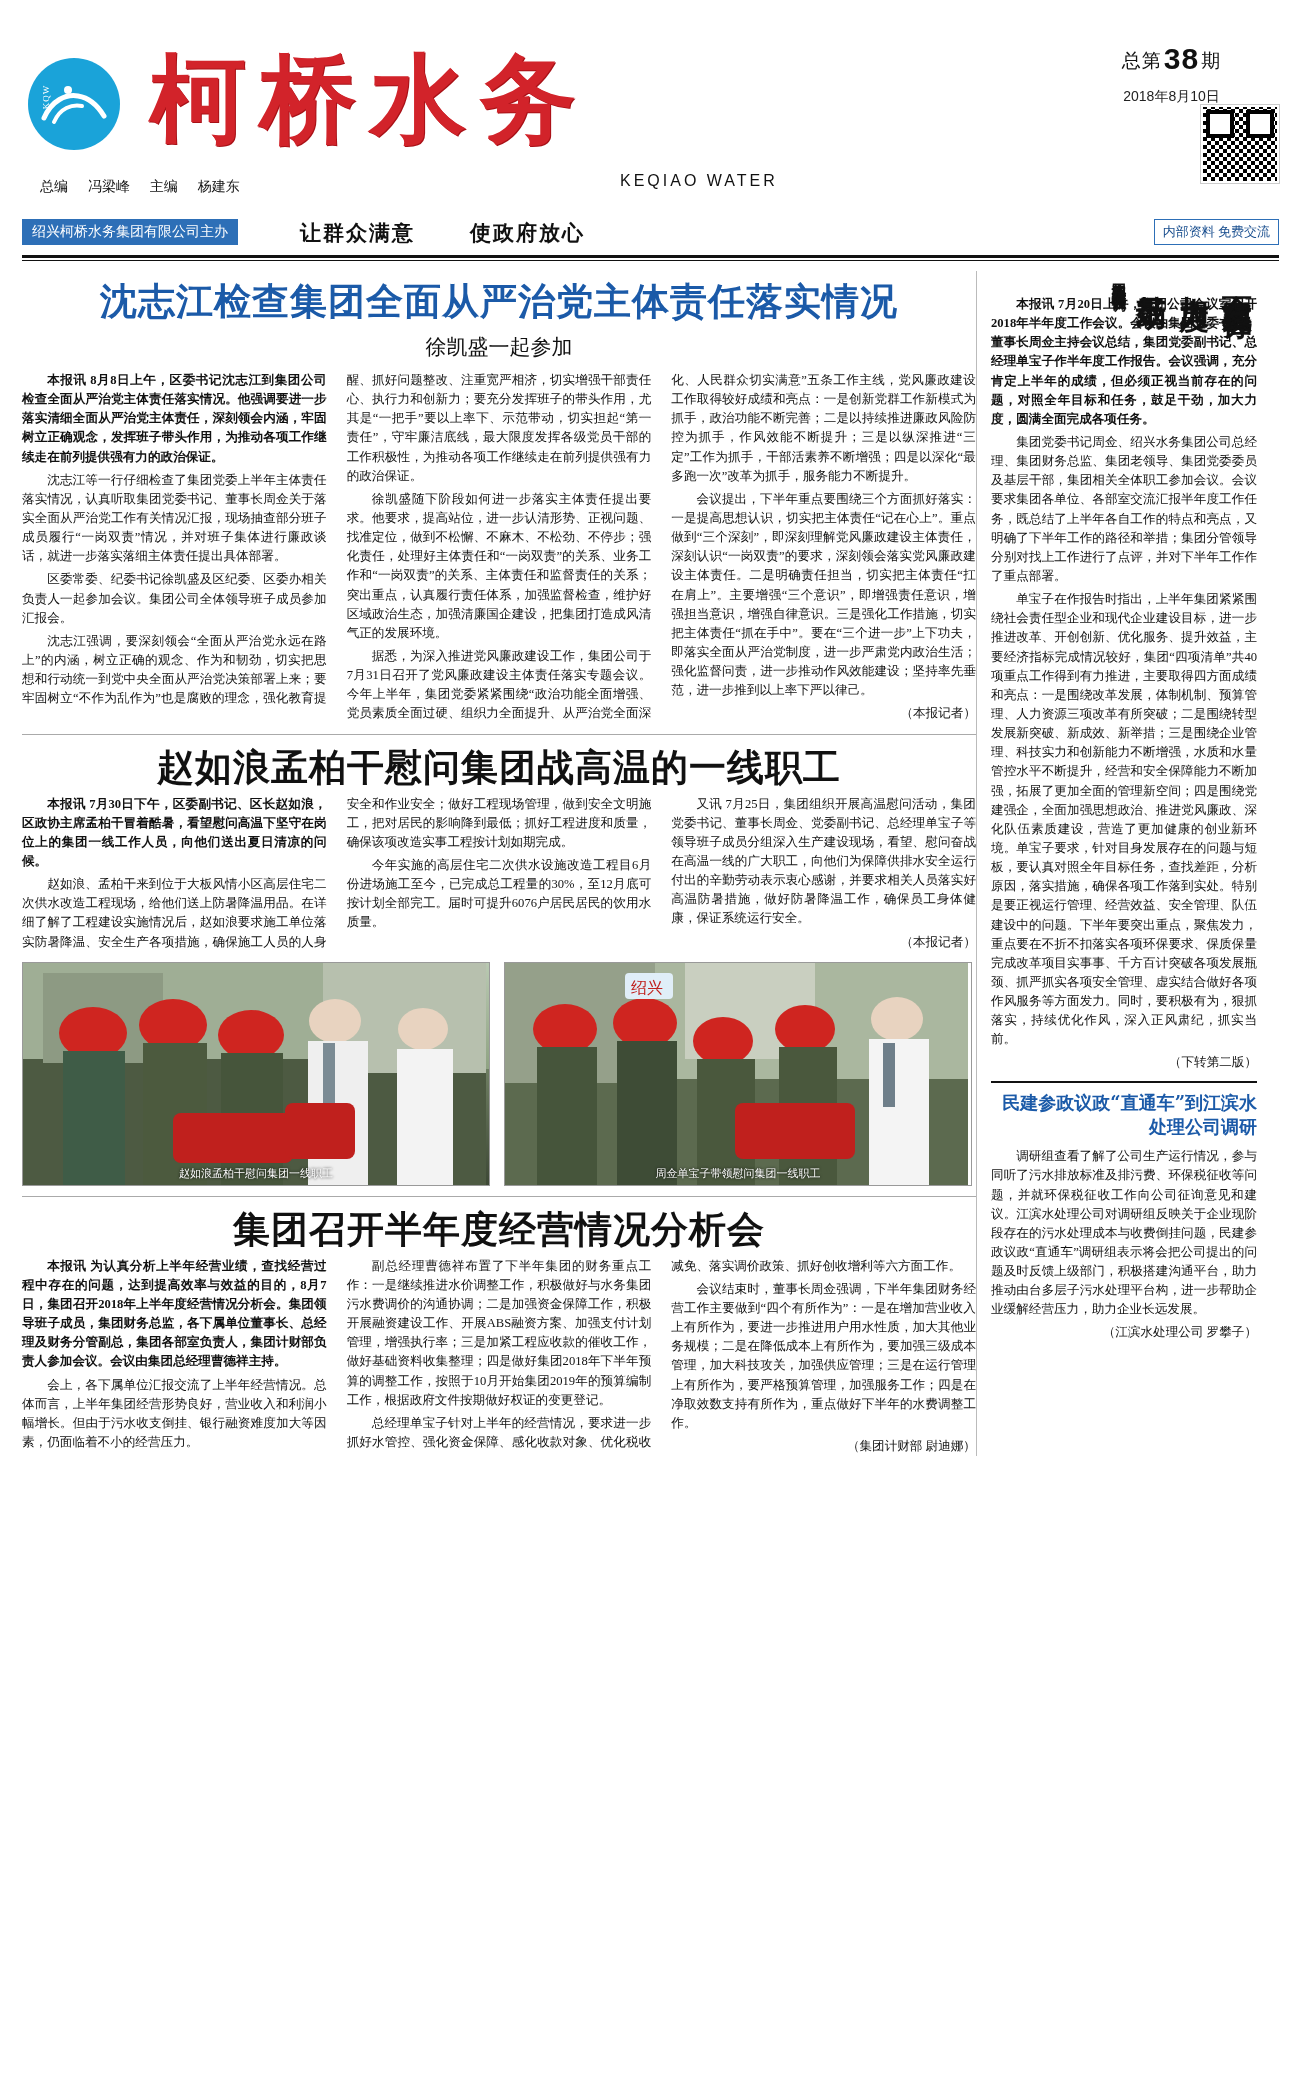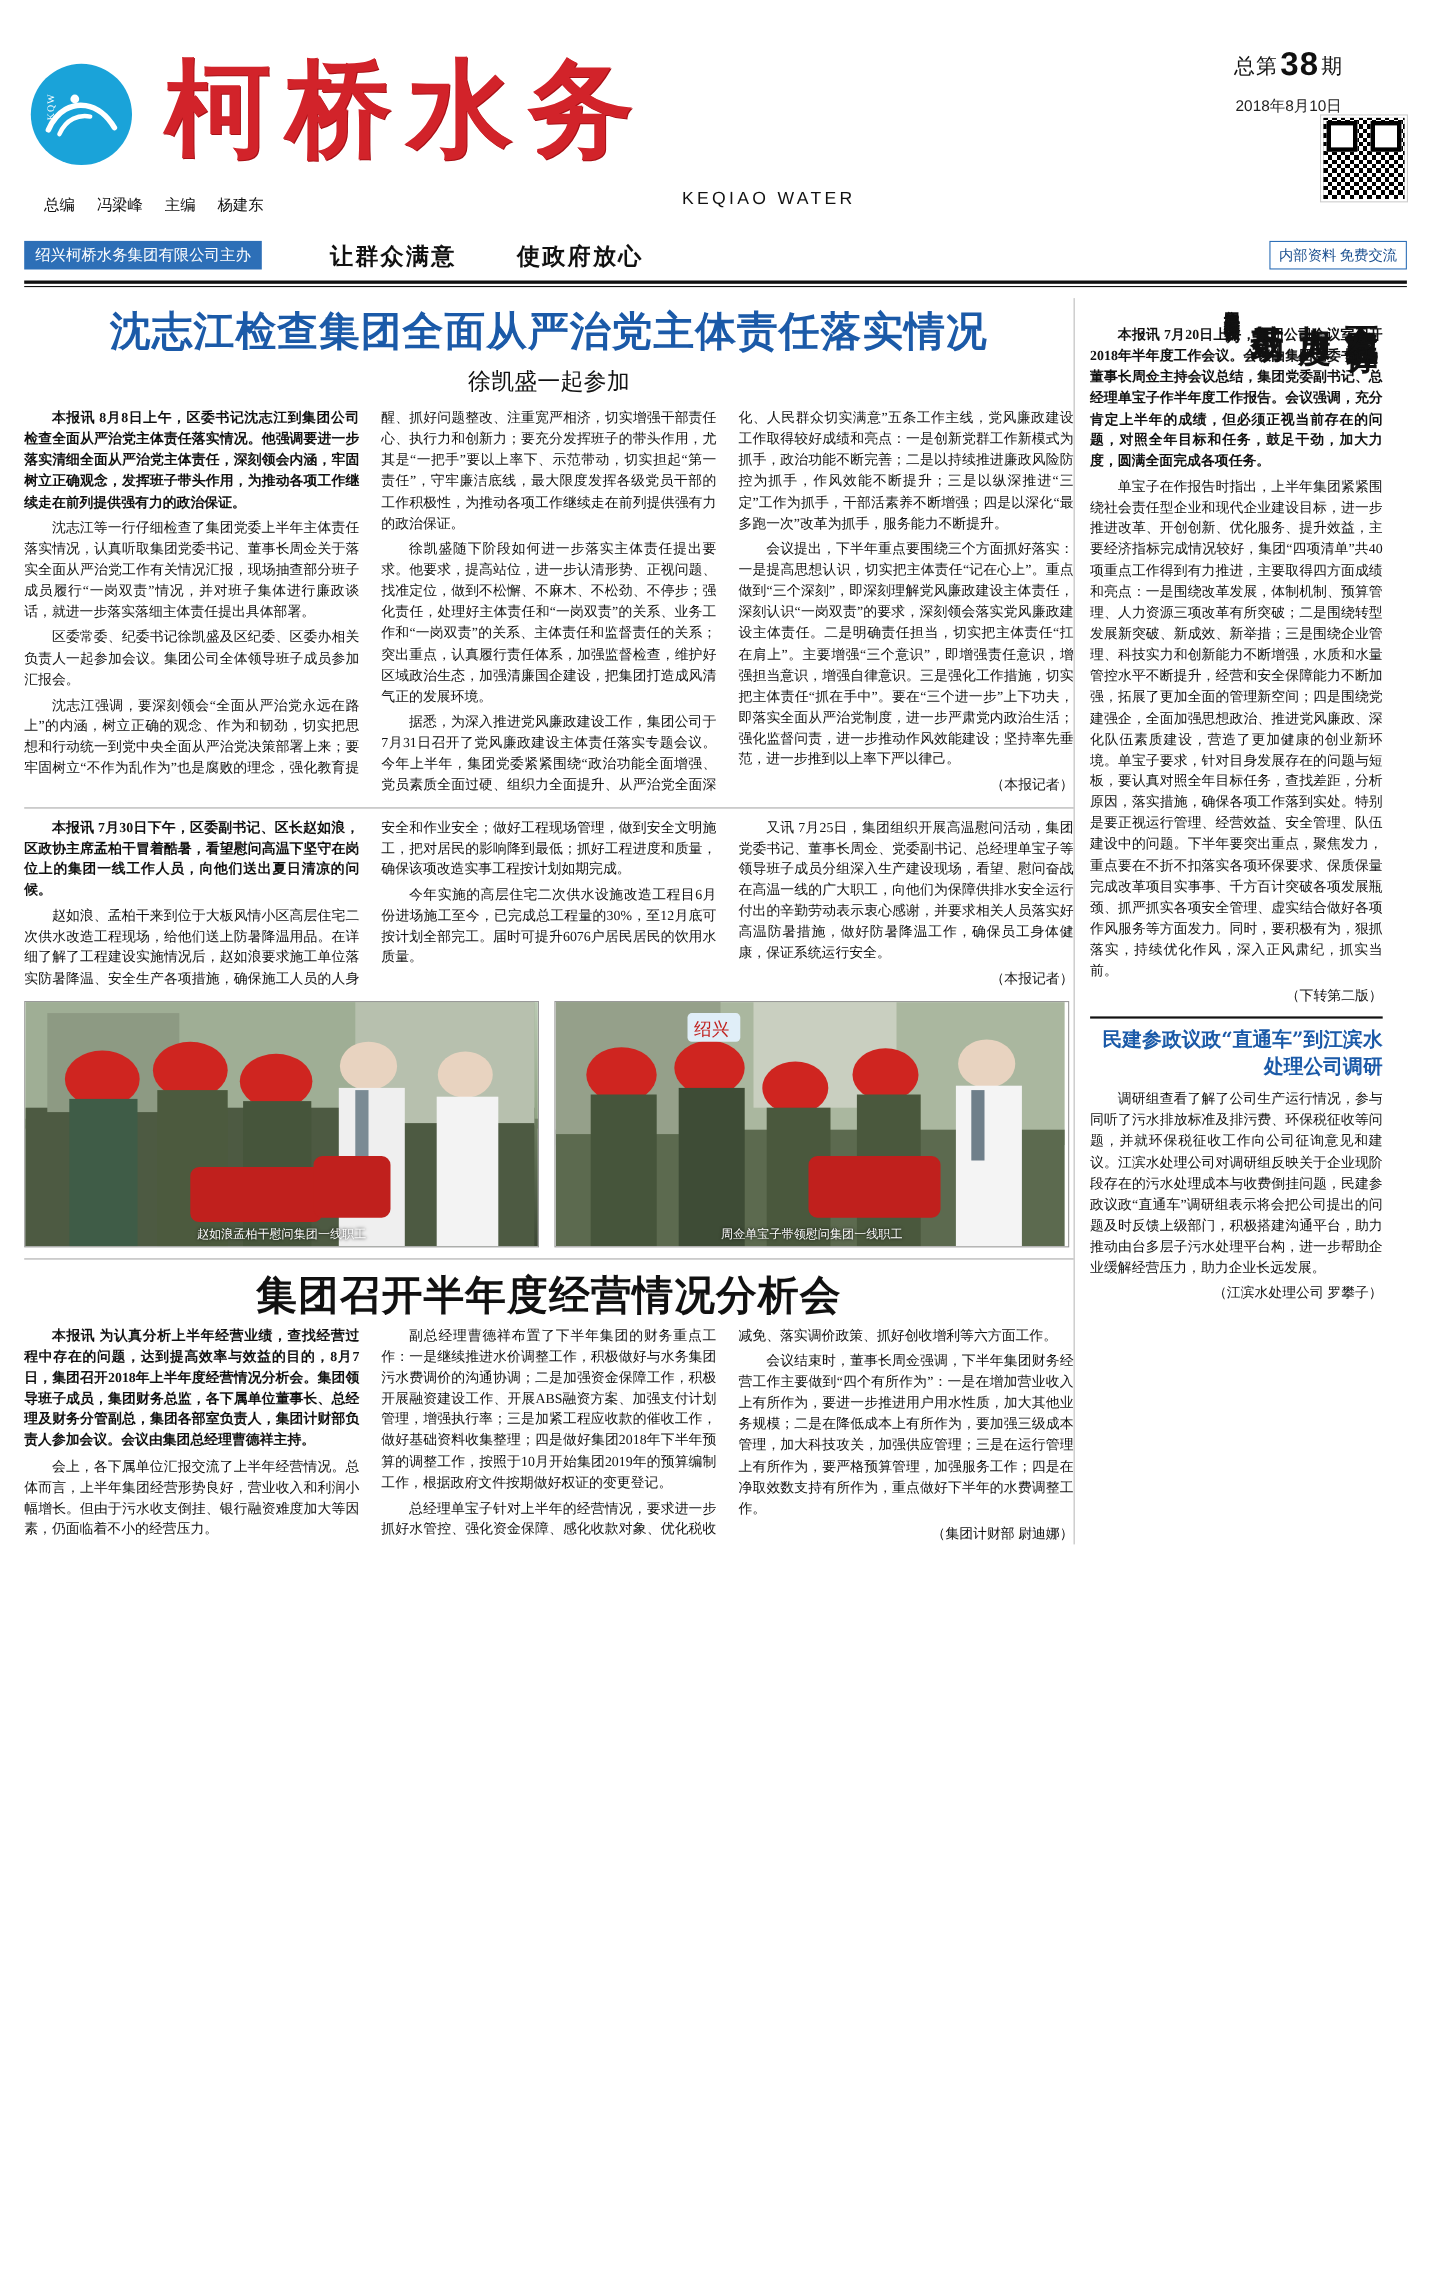--- a/index.html
+++ b/index.html
@@ -143,20 +143,21 @@
         <p>区委常委、纪委书记徐凯盛及区纪委、区委办相关负责人一起参加会议。集团公司全体领导班子成员参加汇报会。</p>
         <p>沈志江强调，要深刻领会“全面从严治党永远在路上”的内涵，树立正确的观念、作为和韧劲，切实把思想和行动统一到党中央全面从严治党决策部署上来；要牢固树立“不作为乱作为”也是腐败的理念，强化教育提醒、抓好问题整改、注重宽严相济，切实增强干部责任心、执行力和创新力；要充分发挥班子的带头作用，尤其是“一把手”要以上率下、示范带动，切实担起“第一责任”，守牢廉洁底线，最大限度发挥各级党员干部的工作积极性，为推动各项工作继续走在前列提供强有力的政治保证。</p>
         <p>徐凯盛随下阶段如何进一步落实主体责任提出要求。他要求，提高站位，进一步认清形势、正视问题、找准定位，做到不松懈、不麻木、不松劲、不停步；强化责任，处理好主体责任和“一岗双责”的关系、业务工作和“一岗双责”的关系、主体责任和监督责任的关系；突出重点，认真履行责任体系，加强监督检查，维护好区域政治生态，加强清廉国企建设，把集团打造成风清气正的发展环境。</p>
         <p>据悉，为深入推进党风廉政建设工作，集团公司于7月31日召开了党风廉政建设主体责任落实专题会议。今年上半年，集团党委紧紧围绕“政治功能全面增强、党员素质全面过硬、组织力全面提升、从严治党全面深化、人民群众切实满意”五条工作主线，党风廉政建设工作取得较好成绩和亮点：一是创新党群工作新模式为抓手，政治功能不断完善；二是以持续推进廉政风险防控为抓手，作风效能不断提升；三是以纵深推进“三定”工作为抓手，干部活素养不断增强；四是以深化“最多跑一次”改革为抓手，服务能力不断提升。</p>
         <p>会议提出，下半年重点要围绕三个方面抓好落实：一是提高思想认识，切实把主体责任“记在心上”。重点做到“三个深刻”，即深刻理解党风廉政建设主体责任，深刻认识“一岗双责”的要求，深刻领会落实党风廉政建设主体责任。二是明确责任担当，切实把主体责任“扛在肩上”。主要增强“三个意识”，即增强责任意识，增强担当意识，增强自律意识。三是强化工作措施，切实把主体责任“抓在手中”。要在“三个进一步”上下功夫，即落实全面从严治党制度，进一步严肃党内政治生活；强化监督问责，进一步推动作风效能建设；坚持率先垂范，进一步推到以上率下严以律己。</p>
         <div class="sign">（本报记者）</div>
       </div>
 
       <div class="hr-light"></div>
 
+      <h1 class="headline black">赵如浪孟柏干慰问集团战高温的一线职工</h1>
       <div class="cols3">
         <p class="lead">本报讯    7月30日下午，区委副书记、区长赵如浪，区政协主席孟柏干冒着酷暑，看望慰问高温下坚守在岗位上的集团一线工作人员，向他们送出夏日清凉的问候。</p>
         <p>赵如浪、孟柏干来到位于大板风情小区高层住宅二次供水改造工程现场，给他们送上防暑降温用品。在详细了解了工程建设实施情况后，赵如浪要求施工单位落实防暑降温、安全生产各项措施，确保施工人员的人身安全和作业安全；做好工程现场管理，做到安全文明施工，把对居民的影响降到最低；抓好工程进度和质量，确保该项改造实事工程按计划如期完成。</p>
         <p>今年实施的高层住宅二次供水设施改造工程目6月份进场施工至今，已完成总工程量的30%，至12月底可按计划全部完工。届时可提升6076户居民居民的饮用水质量。</p>
         <p>又讯    7月25日，集团组织开展高温慰问活动，集团党委书记、董事长周佥、党委副书记、总经理单宝子等领导班子成员分组深入生产建设现场，看望、慰问奋战在高温一线的广大职工，向他们为保障供排水安全运行付出的辛勤劳动表示衷心感谢，并要求相关人员落实好高温防暑措施，做好防暑降温工作，确保员工身体健康，保证系统运行安全。</p>
         <div class="sign">（本报记者）</div>
       </div>
 
       <div class="photos">
         <div class="photo">
@@ -230,20 +231,21 @@
 
       <div class="vhead">
         <div class="vline small">集团公司召开半年度工作会议强调</div>
         <div class="vline big">鼓足干劲</div>
         <div class="vline big">加大力度</div>
         <div class="vline big">全面完成各项任务</div>
       </div>
 
       <div class="rcol-text">
         <p class="lead">本报讯    7月20日上午，集团公司会议室召开2018年半年度工作会议。会议由集团党委书记、董事长周佥主持会议总结，集团党委副书记、总经理单宝子作半年度工作报告。会议强调，充分肯定上半年的成绩，但必须正视当前存在的问题，对照全年目标和任务，鼓足干劲，加大力度，圆满全面完成各项任务。</p>
+        <p>集团党委书记周佥、绍兴水务集团公司总经理、集团财务总监、集团老领导、集团党委委员及基层干部，集团相关全体职工参加会议。会议要求集团各单位、各部室交流汇报半年度工作任务，既总结了上半年各自工作的特点和亮点，又明确了下半年工作的路径和举措；集团分管领导分别对找上工作进行了点评，并对下半年工作作了重点部署。</p>
         <p>单宝子在作报告时指出，上半年集团紧紧围绕社会责任型企业和现代企业建设目标，进一步推进改革、开创创新、优化服务、提升效益，主要经济指标完成情况较好，集团“四项清单”共40项重点工作得到有力推进，主要取得四方面成绩和亮点：一是围绕改革发展，体制机制、预算管理、人力资源三项改革有所突破；二是围绕转型发展新突破、新成效、新举措；三是围绕企业管理、科技实力和创新能力不断增强，水质和水量管控水平不断提升，经营和安全保障能力不断加强，拓展了更加全面的管理新空间；四是围绕党建强企，全面加强思想政治、推进党风廉政、深化队伍素质建设，营造了更加健康的创业新环境。单宝子要求，针对目身发展存在的问题与短板，要认真对照全年目标任务，查找差距，分析原因，落实措施，确保各项工作落到实处。特别是要正视运行管理、经营效益、安全管理、队伍建设中的问题。下半年要突出重点，聚焦发力，重点要在不折不扣落实各项环保要求、保质保量完成改革项目实事事、千方百计突破各项发展瓶颈、抓严抓实各项安全管理、虚实结合做好各项作风服务等方面发力。同时，要积极有为，狠抓落实，持续优化作风，深入正风肃纪，抓实当前。</p>
         <div class="continued">（下转第二版）</div>
       </div>
 
       <div class="rule-r"></div>
 
       <h2 class="rheadline">民建参政议政“直通车”到江滨水处理公司调研</h2>
       <div class="rcol-text">
         <p>调研组查看了解了公司生产运行情况，参与同听了污水排放标准及排污费、环保税征收等问题，并就环保税征收工作向公司征询意见和建议。江滨水处理公司对调研组反映关于企业现阶段存在的污水处理成本与收费倒挂问题，民建参政议政“直通车”调研组表示将会把公司提出的问题及时反馈上级部门，积极搭建沟通平台，助力推动由台多层子污水处理平台构，进一步帮助企业缓解经营压力，助力企业长远发展。</p>
         <div class="sign">（江滨水处理公司  罗攀子）</div>

